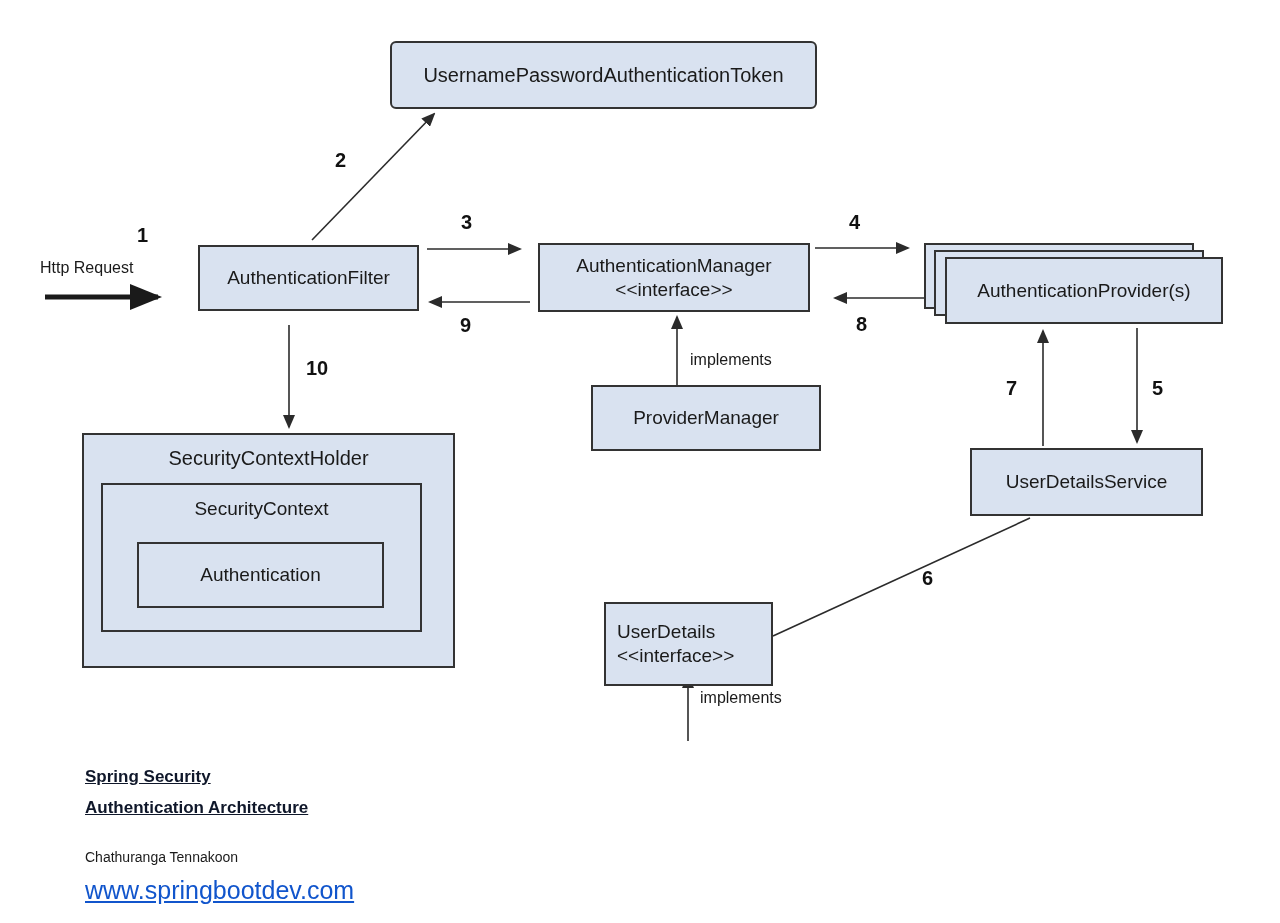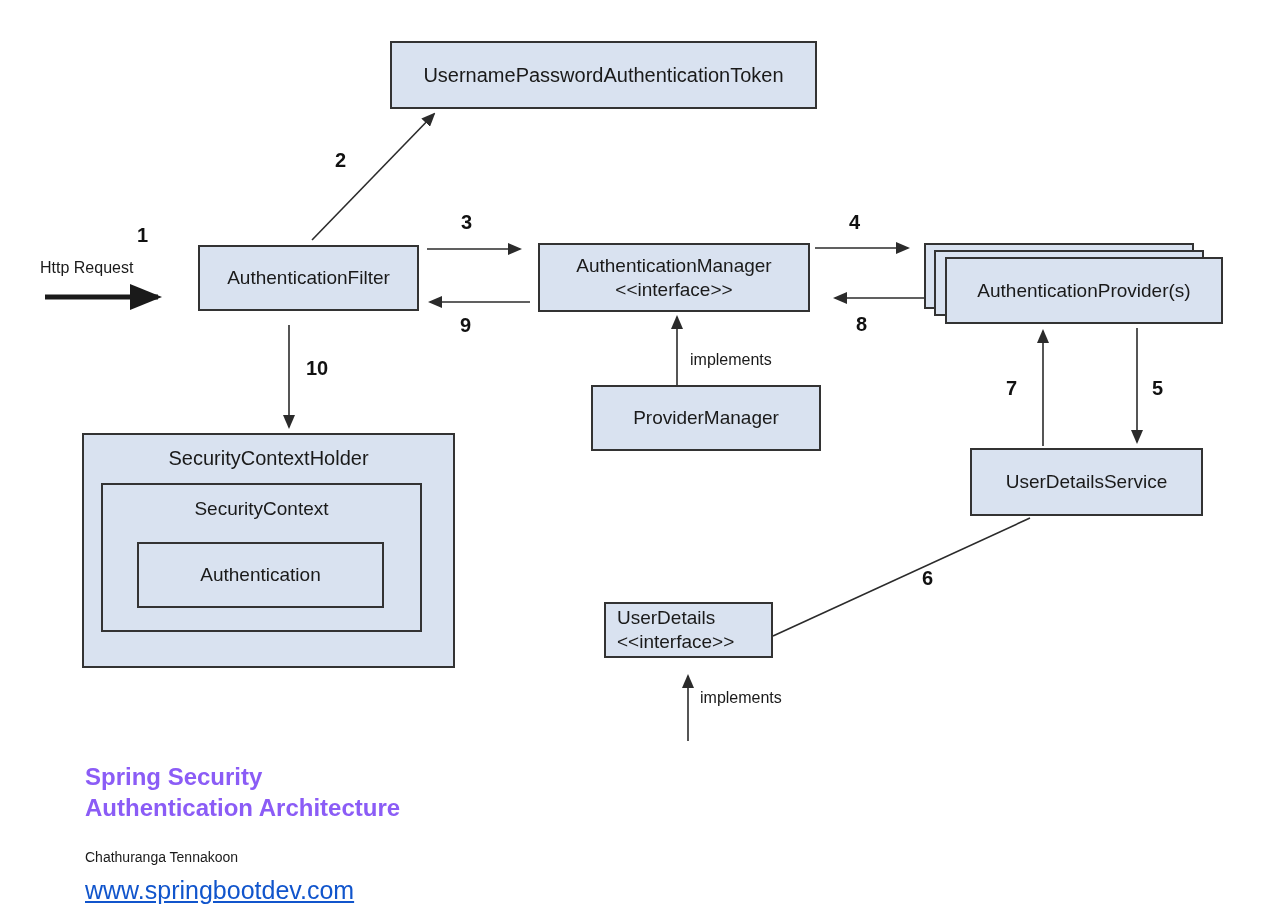--- a/index.html
+++ b/index.html
@@ -39,29 +39,29 @@
     display: flex;
     align-items: center;
     justify-content: center;
     font-size: 19px;
     color: var(--text-color);
     text-align: center;
     line-height: 1.25;
   }
   .box.two-line { flex-direction: column; }
 
-  .box-token            { left: 390px; top: 41px;  width: 427px; height: 68px; font-size: 20px; }
+  .box-token            { left: 390px; top: 41px;  width: 427px; height: 68px; font-size: 20px; border-radius: 6px; }
   .box-filter           { left: 198px; top: 245px; width: 221px; height: 66px; }
   .box-manager          { left: 538px; top: 243px; width: 272px; height: 69px; }
   .stack-back           { left: 924px; top: 243px; width: 270px; height: 66px; }
   .stack-mid            { left: 934px; top: 250px; width: 270px; height: 66px; }
   .box-providers        { left: 945px; top: 257px; width: 278px; height: 67px; }
   .box-provider-manager { left: 578px; top: 385px; width: 230px; height: 66px; margin-left: 13px; }
   .box-uds              { left: 970px; top: 448px; width: 233px; height: 68px; }
-  .box-user-details     { left: 604px; top: 602px; width: 169px; height: 56px;
+  .box-user-details     { left: 604px; top: 602px; width: 169px; height: 84px;
                           align-items: flex-start; justify-content: center;
                           flex-direction: column; text-align: left; padding-left: 11px; }
   .box-user             { left: 649px; top: 747px; width: 79px;  height: 66px; }
 
   .box-sch  { left: 82px;  top: 433px; width: 373px; height: 235px;
               display: block; text-align: center; padding-top: 11px; font-size: 20px; }
   .box-sc   { left: 101px; top: 483px; width: 321px; height: 149px;
               display: block; text-align: center; padding-top: 12px; }
   .box-auth { left: 137px; top: 542px; width: 247px; height: 66px; }
 
@@ -83,24 +83,25 @@
   .num-10 { left: 297px;  top: 357px; margin-left: 9px; }
 
   .free-label { position: absolute; font-size: 16px; color: var(--text-color); }
   .http-request-label { left: 40px;  top: 259px; }
   .impl-top           { left: 690px; top: 351px; }
   .impl-bottom        { left: 700px; top: 689px; }
 
   .footer-title {
     position: absolute;
     left: 85px; top: 761px;
-    font-size: 24px;
+    font-size: 17px;
     font-weight: bold;
     line-height: 31px;
-    color: #8b5cf6;
+    color: #0f172a;
+    text-decoration: underline;
   }
   .footer-author { position: absolute; left: 85px; top: 849px; font-size: 14px; }
   .footer-link   {
     position: absolute; left: 85px; top: 876px;
     font-size: 25px;
     color: var(--link-color);
     text-decoration: underline;
     cursor: pointer;
   }
 </style>

